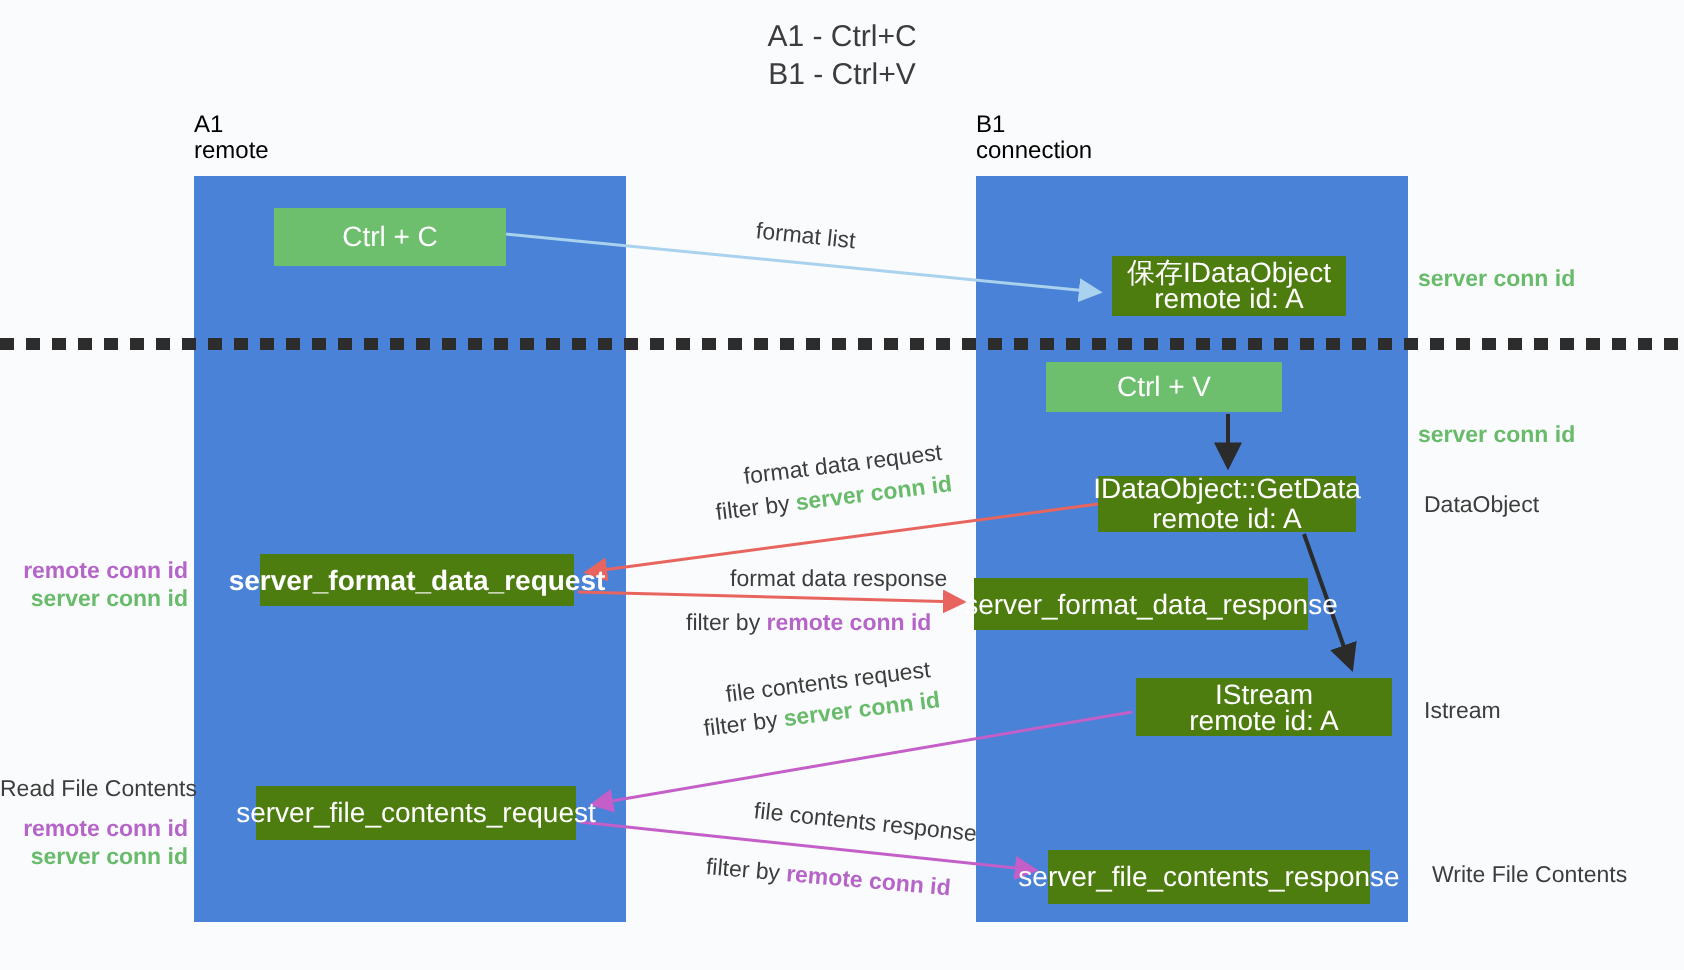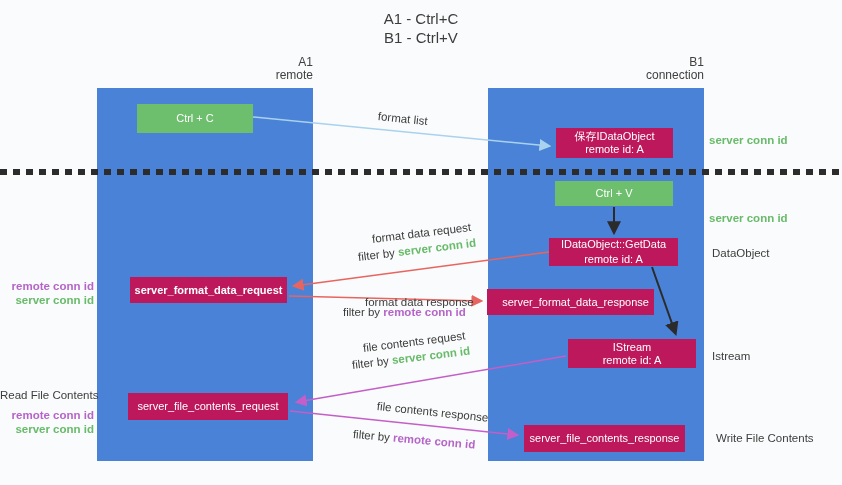--- a/index.html
+++ b/index.html
@@ -4,30 +4,30 @@
 <style>
   html,body{margin:0;padding:0;}
   .stage{
     position:relative;width:842px;height:485px;overflow:hidden;
     background:#fafbfc;
     font-family:"Liberation Sans",sans-serif;
     color:#3d3d3d;
   }
   .title{position:absolute;top:9px;left:0;width:100%;text-align:center;
     font-size:15px;line-height:19px;color:#3c3c3c;}
-  .col-head{position:absolute;top:56px;width:216px;text-align:right;
-    font-size:12px;line-height:13px;color:#404040;}
+  .col-head{position:absolute;top:56px;width:216px;text-align:left;
+    font-size:12px;line-height:13px;color:#000000;}
   .col{position:absolute;top:88px;height:373px;width:216px;background:#4a82d7;}
   .dashes{position:absolute;top:169px;left:0;width:842px;height:6px;
     background:repeating-linear-gradient(90deg,#2c2c2c 0 7px,rgba(0,0,0,0) 7px 13px);}
   svg.overlay{position:absolute;left:0;top:0;width:842px;height:485px;pointer-events:none;}
   .node{position:absolute;display:flex;flex-direction:column;align-items:center;
-    justify-content:center;color:#ffffff;font-size:11px;line-height:13px;text-align:center;}
+    justify-content:center;color:#ffffff;font-size:14px;line-height:13px;text-align:center;}
   .green{background:#6dbe6d;}
-  .orange{background:#be185d;}
+  .orange{background:#4d7c0f;}
   .lbl{position:absolute;font-size:11.5px;line-height:14px;color:#3d3d3d;white-space:nowrap;}
   .right-align{width:94px;text-align:right;}
   .green-t{color:#68bb6a;font-weight:bold;}
   .purple-t{color:#b565c8;font-weight:bold;}
   .rot-up{transform:rotate(-7deg);transform-origin:left center;}
   .rot-dn{transform:rotate(6deg);transform-origin:left center;}
   .rot-dn2{transform:rotate(5deg);transform-origin:left center;}
 </style>
 </head>
 <body>
@@ -79,21 +79,21 @@
 
   <div class="node green" style="left:137px;top:104px;width:116px;height:29px;">
     <span>Ctrl + C</span>
   </div>
 
   <div class="node orange" style="left:556px;top:128px;width:117px;height:30px;">
     <span>保存IDataObject</span>
     <span>remote id: A</span>
   </div>
 
-  <div class="node green" style="left:555px;top:181px;width:118px;height:25px;">
+  <div class="node green" style="left:523px;top:181px;width:118px;height:25px;">
     <span>Ctrl + V</span>
   </div>
 
   <div class="node orange" style="left:549px;top:238px;width:129px;height:28px;justify-content:space-between;">
     <span>IDataObject::GetData</span>
     <span>remote id: A</span>
   </div>
 
   <div class="node orange" style="left:130px;top:277px;width:157px;height:26px;font-weight:bold;">
     <span>server_format_data_request</span>
@@ -128,21 +128,21 @@
   <div class="lbl" style="left:712px;top:349px;">Istream</div>
   <div class="lbl" style="left:716px;top:431px;">Write File Contents</div>
 
   <div class="lbl rot-dn" style="left:378px;top:109px;">format list</div>
 
   <div class="lbl rot-up" style="left:372px;top:232px;">format data request</div>
   <div class="lbl rot-up" style="left:358px;top:250px;">
     <span>filter by </span><span class="green-t">server conn id</span>
   </div>
 
-  <div class="lbl" style="left:365px;top:283px;margin-top:12px;">format data response</div>
+  <div class="lbl" style="left:365px;top:283px;">format data response</div>
   <div class="lbl" style="left:343px;top:305px;">
     <span>filter by </span><span class="purple-t">remote conn id</span>
   </div>
 
   <div class="lbl rot-up" style="left:363px;top:341px;">file contents request</div>
   <div class="lbl rot-up" style="left:352px;top:358px;">
     <span>filter by </span><span class="green-t">server conn id</span>
   </div>
 
   <div class="lbl rot-dn" style="left:377px;top:399px;">file contents response</div>

